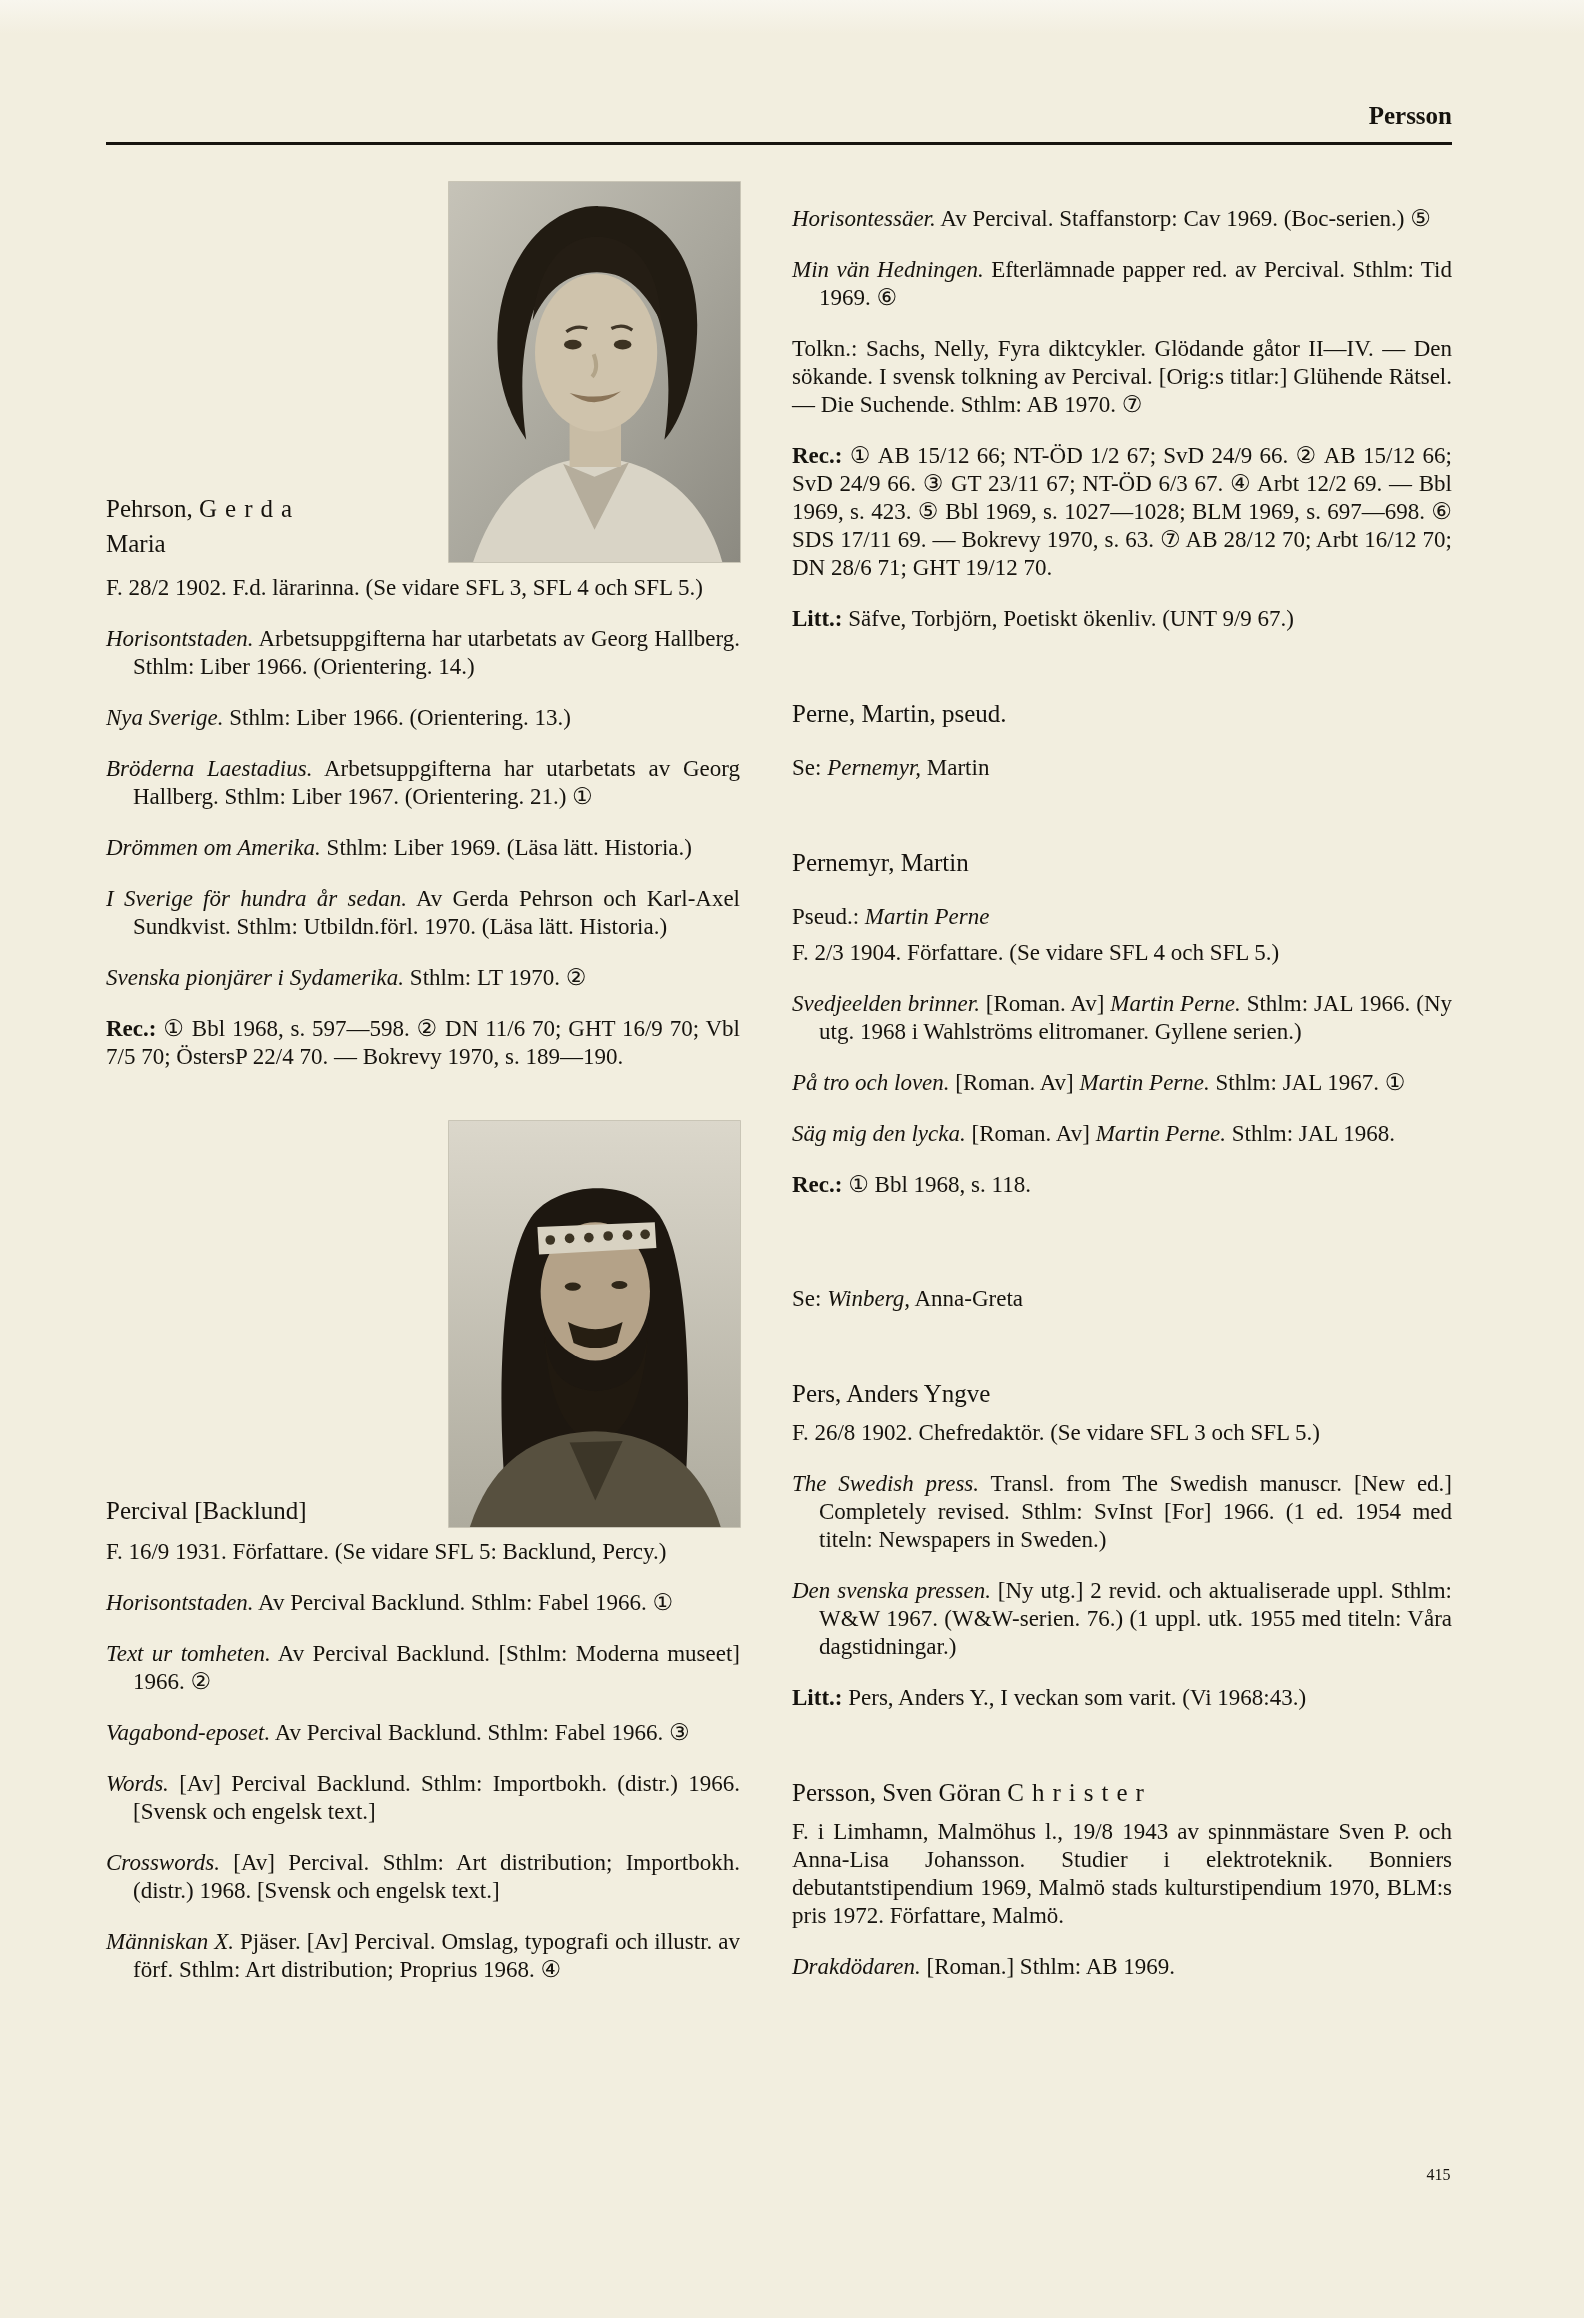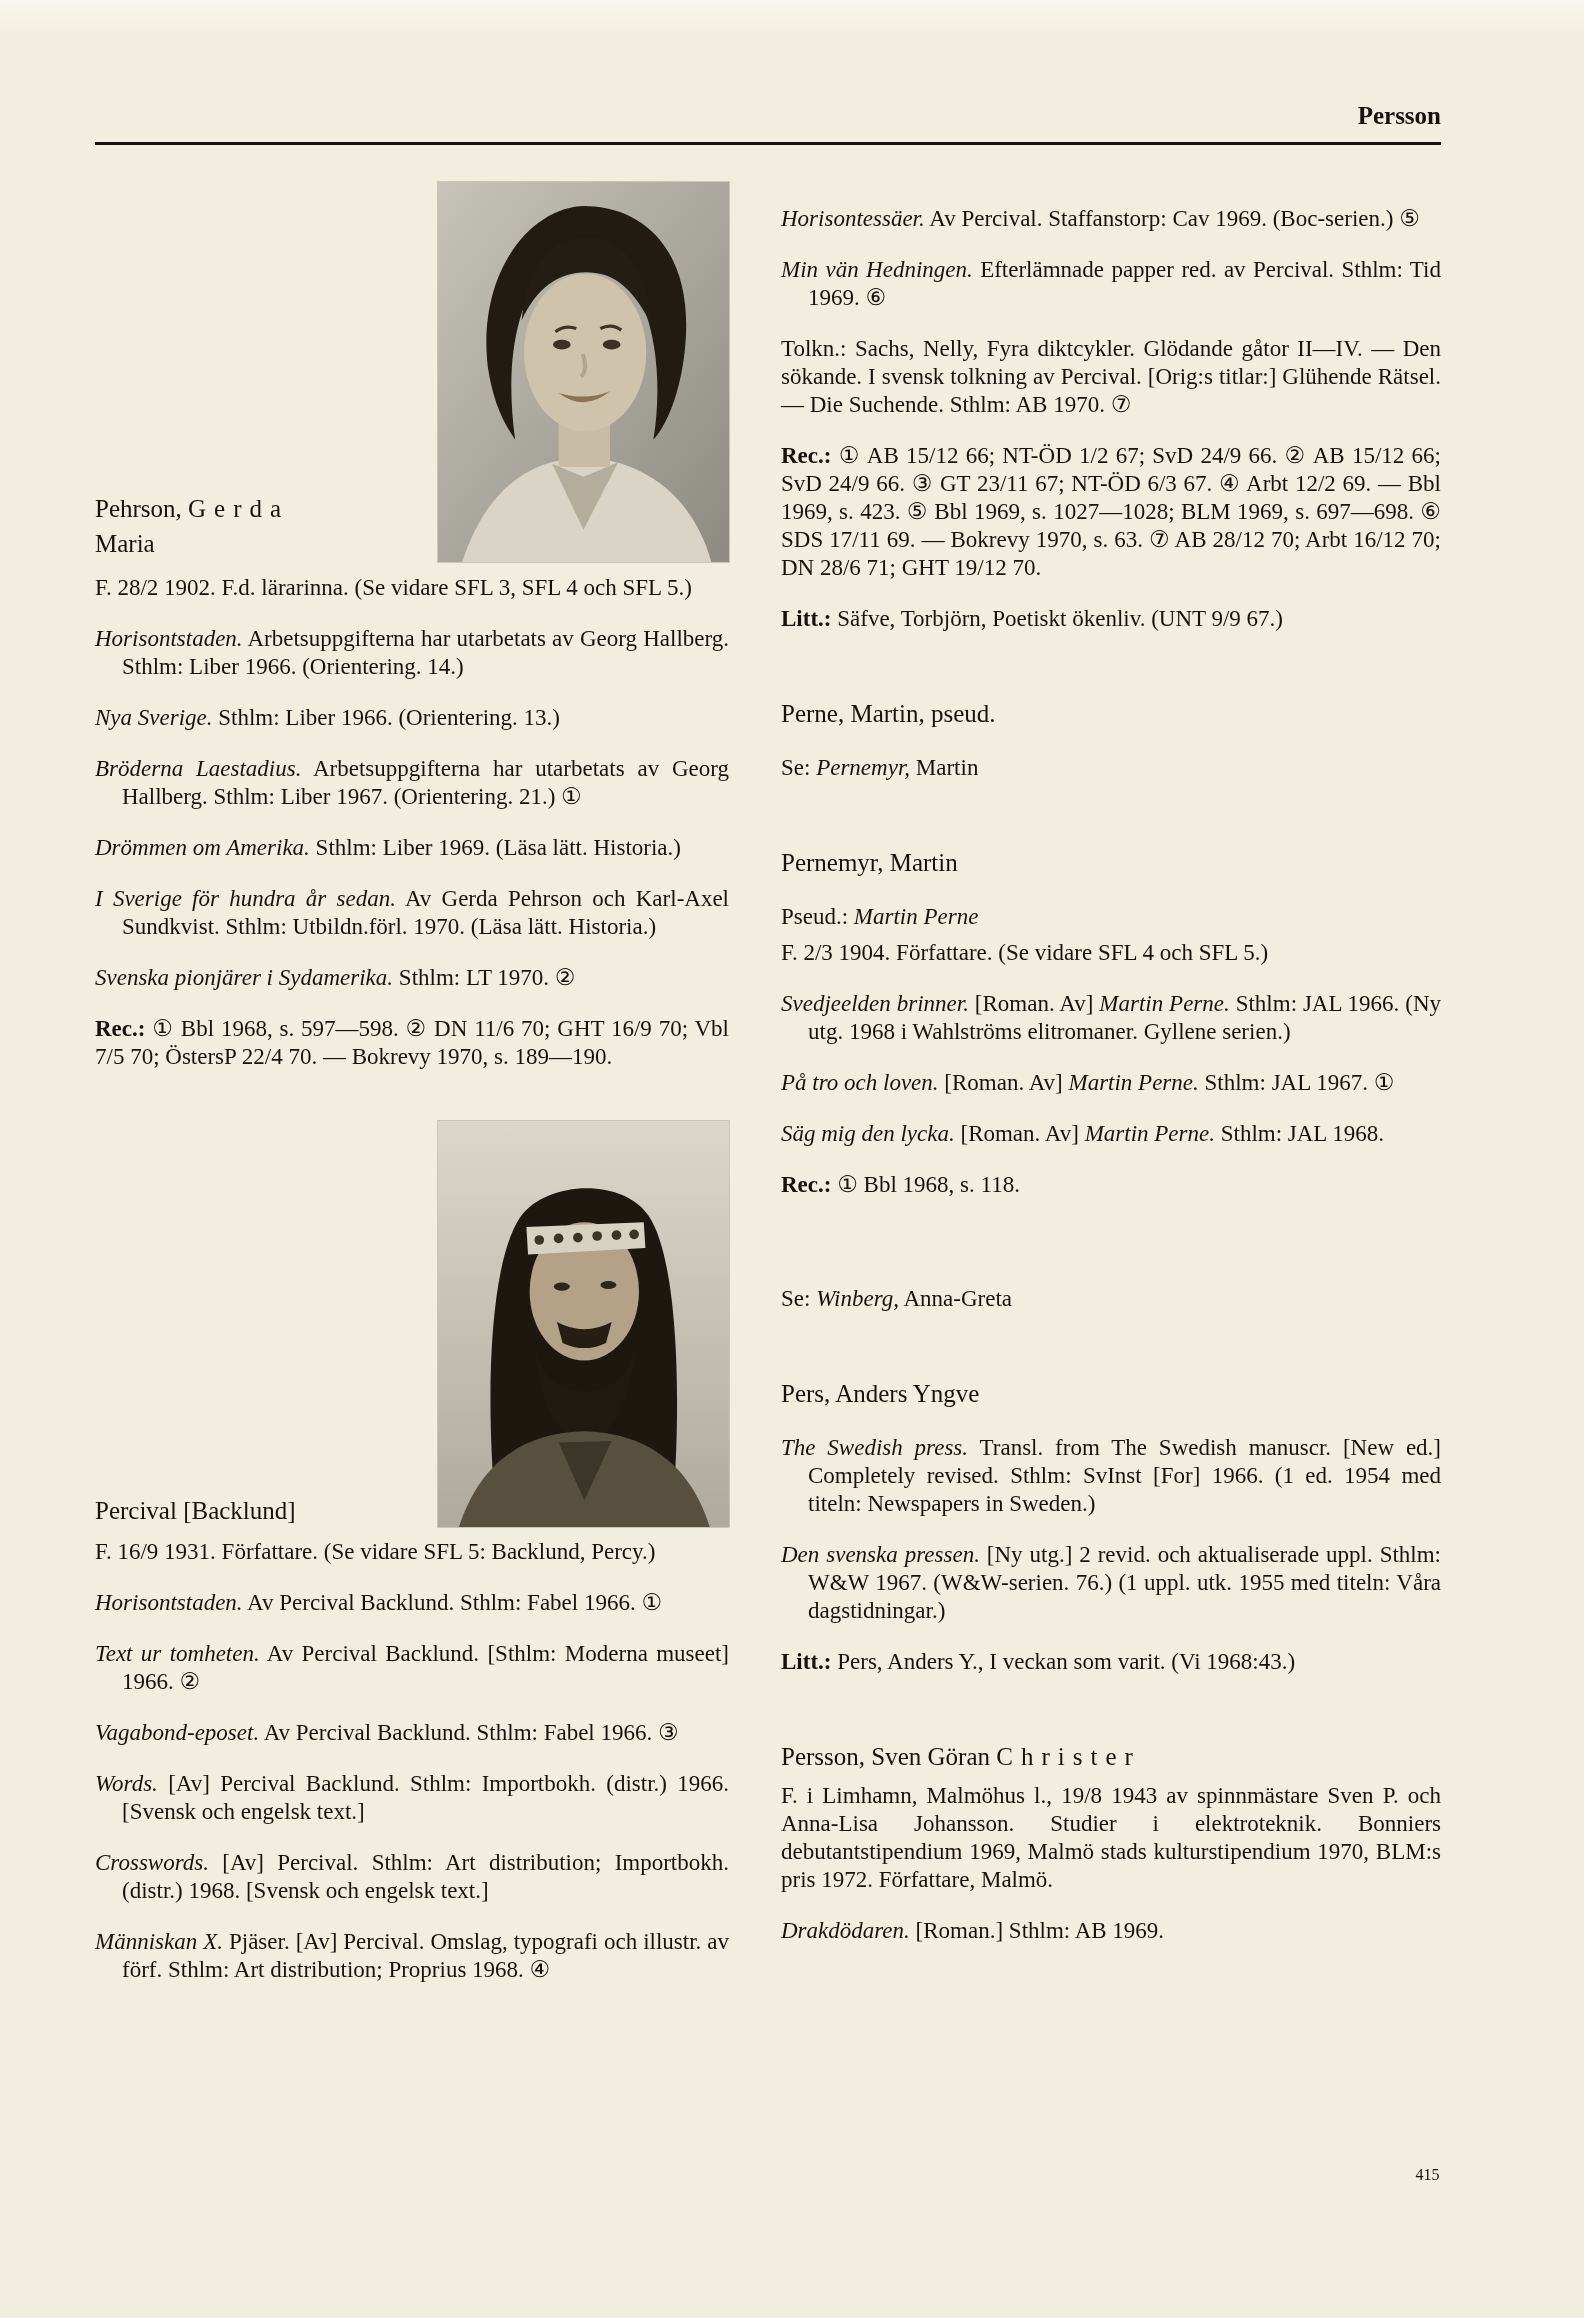--- a/index.html
+++ b/index.html
@@ -6,21 +6,21 @@
   body{
     width:1584px;height:2319px;
     background:#f2eedf;
     font-family:"Liberation Serif","DejaVu Serif","DejaVu Sans",serif;
     color:#16130e;
   }
   .sheet{
     position:relative;width:1584px;height:2319px;overflow:hidden;
     background:linear-gradient(180deg,#f8f6ee 0px,#f2eedf 34px,#f2eedf 100%);
   }
-  .page{position:absolute;left:95px;top:100px;width:1346px;height:2219px}
+  .page{position:absolute;left:106px;top:100px;width:1346px;height:2219px}
   .running-header{font-weight:bold;font-size:25px;line-height:31px;text-align:right}
   .rule{height:0;border-bottom:3.2px solid #17140f;margin-top:11.3px}
   .columns{display:grid;grid-template-columns:634px 660px;column-gap:52px;margin-top:37px}
   .col{font-size:23px;line-height:28px;text-align:justify}
   .entry{display:flow-root}
   .entry-heading{font-size:25px;line-height:35px;font-weight:normal;text-align:left;margin:0 0 8px}
   .head-offset-1{padding-top:309px}
   .head-offset-1 .entry-heading{margin:0}
   .head-offset-2{padding-top:372px;margin-bottom:8px}
   .photo{float:right;margin:0 0 11.3px 21px;box-shadow:0 0 0 0.8px rgba(40,35,25,.25)}
@@ -159,20 +159,21 @@
           <p class="hang"><span class="seg-i">Säg mig den lycka.</span><span> [Roman. Av] </span><span class="seg-i">Martin Perne.</span><span> Sthlm: JAL 1968.</span></p>
           <p class="note"><span class="seg-b">Rec.:</span><span> ① Bbl 1968, s. 118.</span></p>
         </section>
 
         <section class="entry gap-top">
           <p><span>Se: </span><span class="seg-i">Winberg,</span><span> Anna-Greta</span></p>
         </section>
 
         <section class="entry gap-top">
           <h2 class="entry-heading"><span>Pers, Anders Yngve</span></h2>
+          <p class="bio"><span>F. 26/8 1902. Chefredaktör. (Se vidare SFL 3 och SFL 5.)</span></p>
           <p class="hang"><span class="seg-i">The Swedish press.</span><span> Transl. from The Swedish manuscr. [New ed.] Completely revised. Sthlm: SvInst [For] 1966. (1 ed. 1954 med titeln: Newspapers in Sweden.)</span></p>
           <p class="hang"><span class="seg-i">Den svenska pressen.</span><span> [Ny utg.] 2 revid. och aktualiserade uppl. Sthlm: W&amp;W 1967. (W&amp;W-serien. 76.) (1 uppl. utk. 1955 med titeln: Våra dagstidningar.)</span></p>
           <p class="note"><span class="seg-b">Litt.:</span><span> Pers, Anders Y., I veckan som varit. (Vi 1968:43.)</span></p>
         </section>
 
         <section class="entry gap-top">
           <h2 class="entry-heading"><span>Persson, Sven Göran </span><span class="seg-s">Christer</span></h2>
           <p class="bio"><span>F. i Limhamn, Malmöhus l., 19/8 1943 av spinnmästare Sven P. och Anna-Lisa Johansson. Studier i elektroteknik. Bonniers debutantstipendium 1969, Malmö stads kulturstipendium 1970, BLM:s pris 1972. Författare, Malmö.</span></p>
           <p class="hang"><span class="seg-i">Drakdödaren.</span><span> [Roman.] Sthlm: AB 1969.</span></p>
         </section>

